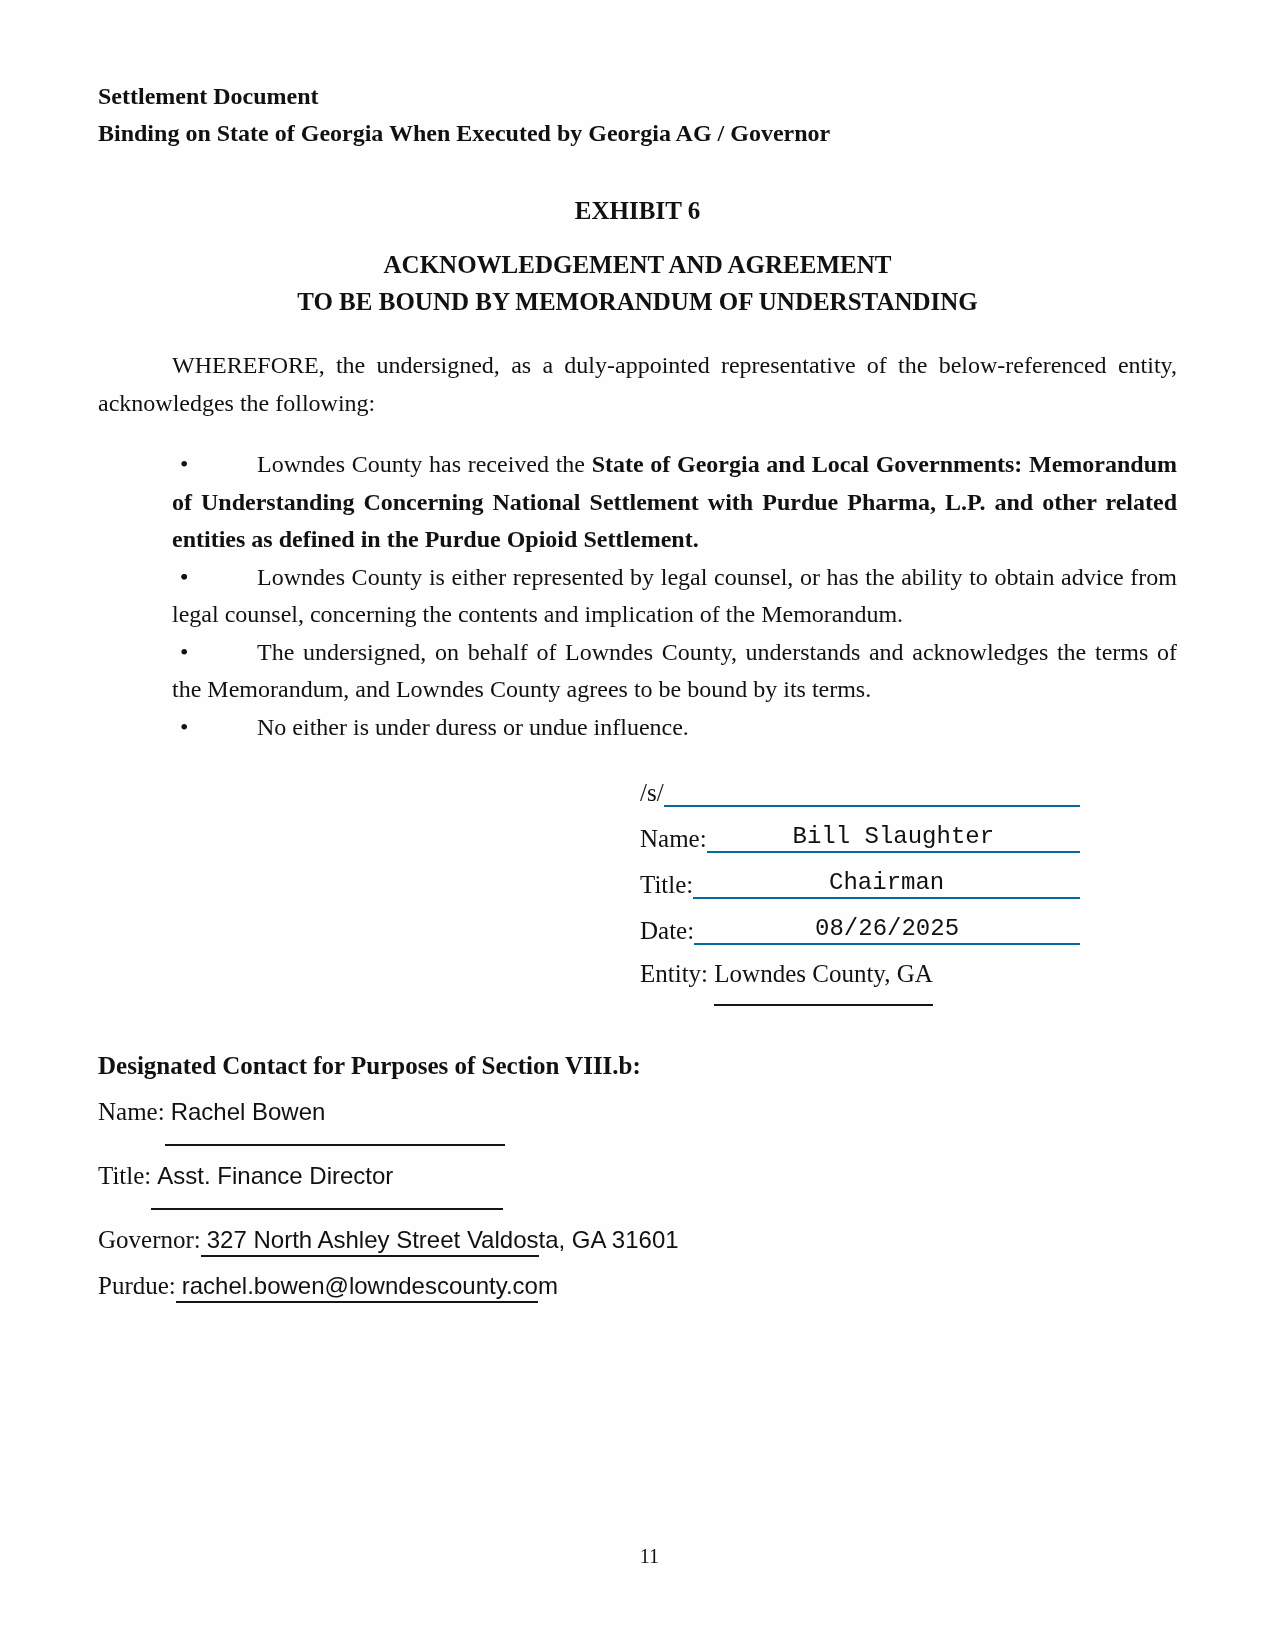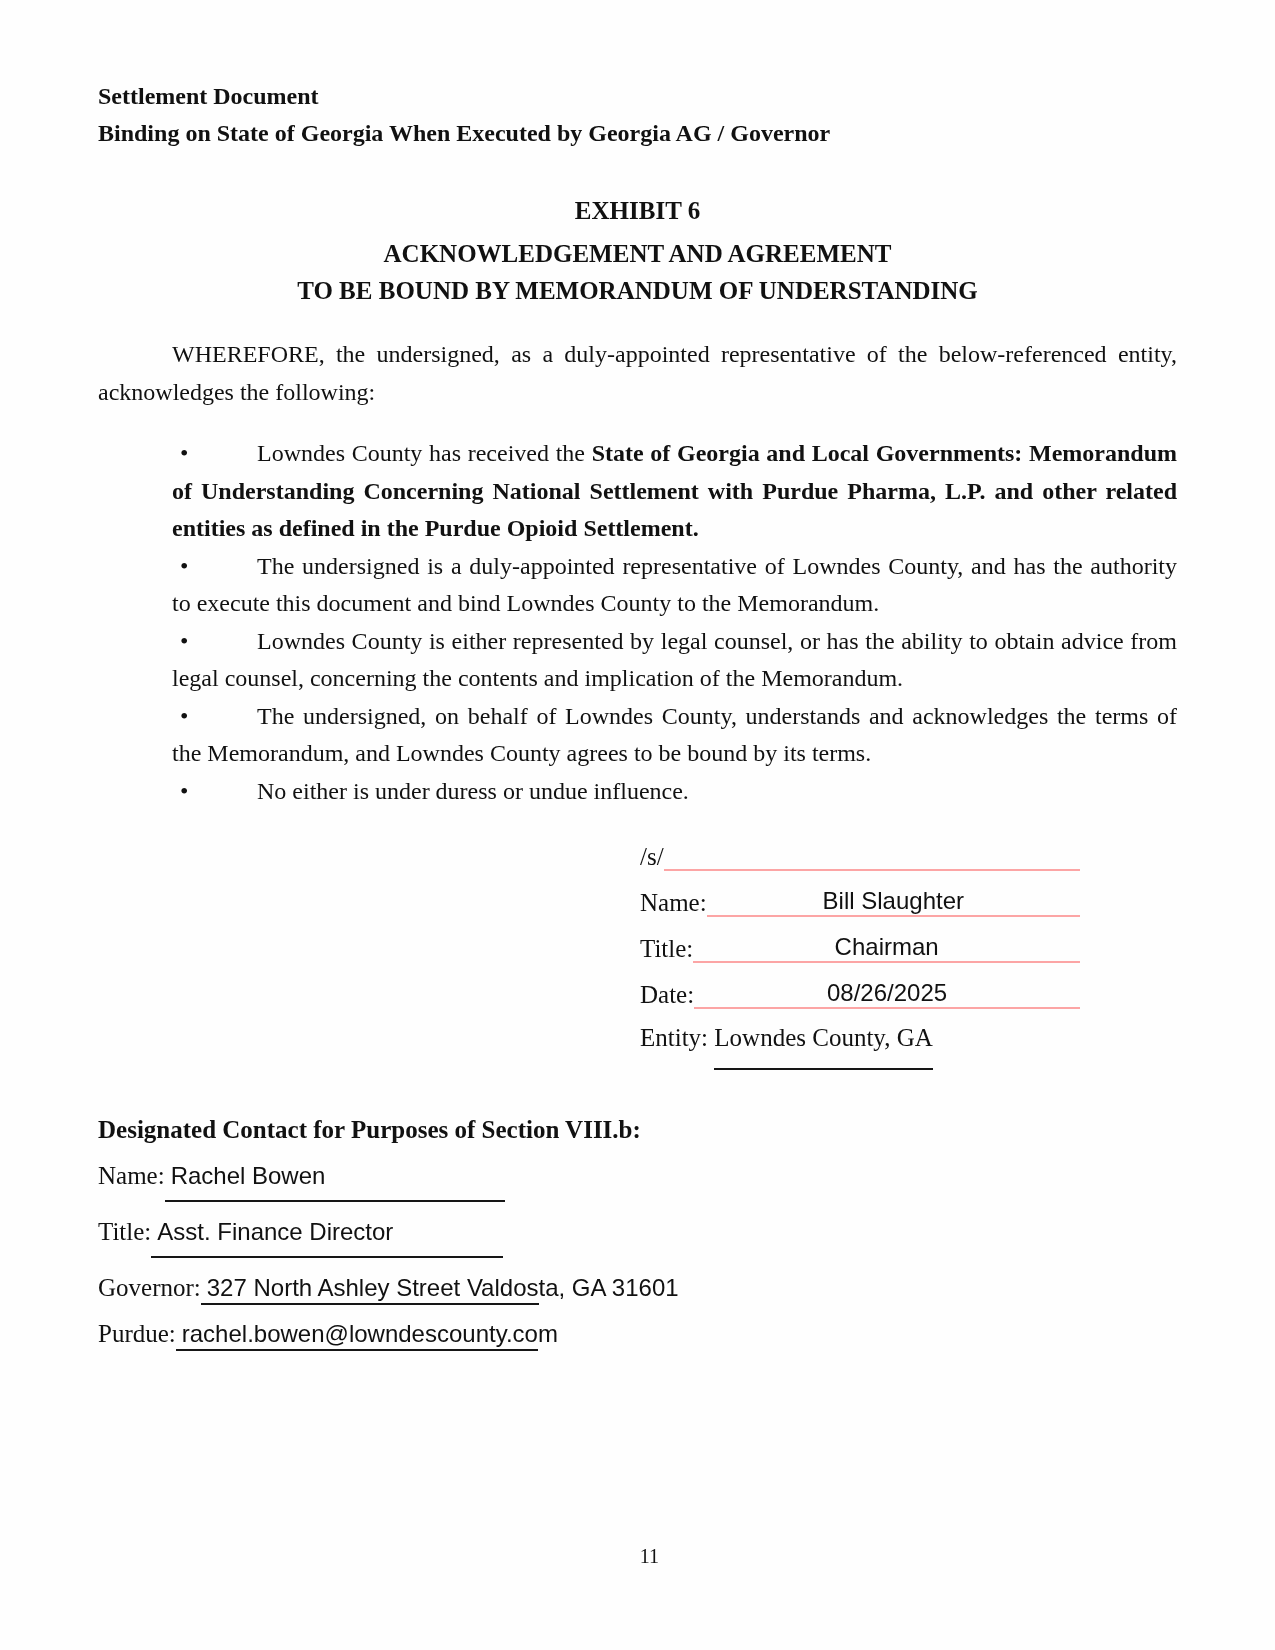--- a/index.html
+++ b/index.html
@@ -10,58 +10,58 @@
     background:#fefefe;
     color:#111;
     padding:78px 98px 0 98px;
     font-family:"Liberation Serif", serif;
     font-size:24px;
     overflow:hidden;
   }
   .hdr{font-weight:bold;font-size:24px;line-height:37px;}
   .center{text-align:center;}
   .exhibit{font-weight:bold;font-size:25px;line-height:30px;margin-top:44px;}
-  .doctitle{font-weight:bold;font-size:25px;line-height:37px;margin-top:9px;}
+  .doctitle{font-weight:bold;font-size:25px;line-height:37px;margin-top:20px;}
   .intro{margin-top:26px;text-align:justify;text-indent:74px;line-height:38px;}
   .bullets{margin-top:2px;}
   .bullet{
     position:relative;
     margin-left:74px;
     text-align:justify;
     line-height:37.5px;
     text-indent:85px;
   }
   .bullet .bmark{
     position:absolute;left:8px;top:0;
     text-indent:0;
     font-size:24px;
   }
   .bold{font-weight:bold;}
   
   .sigblock{margin-left:542px;width:440px;margin-top:30px;}
   .sig-row{display:flex;align-items:flex-end;margin-bottom:15px;height:31px;}
   .sig-label{font-size:25px;white-space:nowrap;}
   .sig-line{
-    flex:1;border-bottom:2px solid #fca5a5;
+    flex:1;border-bottom:2px solid #0369a1;
     text-align:center;
-    font-family:Liberation Sans, sans-serif;
+    font-family:Liberation Mono, monospace;
     font-size:24px;line-height:29px;height:29px;
   }
   .entity-row{margin-top:3px;font-size:25px;}
   .u{border-bottom:2px solid #161616;padding-bottom:17px;}
   
   .contact{margin-top:62px;}
   .c-head{font-weight:bold;font-size:25px;line-height:32px;}
   .c-row{margin-top:14px;font-size:25px;line-height:32px;white-space:nowrap;}
   .c-val{
     font-family:"Liberation Sans", sans-serif;
     font-size:24px;
     display:inline-block;
     border-bottom:2px solid #161616;
-    padding:0 4px 10px 6px;
+    padding:0 4px 18px 6px;
     line-height:28px;
     vertical-align:baseline;
   }
   .w-name{width:330px;}
   .w-title{width:342px;}
   .c-ul{
     font-family:"Liberation Sans", sans-serif;
     font-size:24px;
     border-bottom:2px solid #161616;
     padding:0 0 2px 6px;
@@ -89,21 +89,21 @@
     <div>TO BE BOUND BY MEMORANDUM OF UNDERSTANDING</div>
   </div>
 
   <p class="intro">WHEREFORE, the undersigned, as a duly-appointed representative of the below-referenced entity, acknowledges the following:</p>
 
   <div class="bullets">
     <div class="bullet">
       <span class="bmark">•</span><span>Lowndes County has received the </span><span class="bold">State of Georgia and Local Governments: Memorandum of Understanding Concerning National Settlement with Purdue Pharma, L.P. and other related entities as defined in the Purdue Opioid Settlement.</span>
     </div>
     <div class="bullet">
-      <span class="bmark">•</span><span>The undersigned is a duly-appointed representative of Lowndes County, and has the authority to execute this document and bind Lowndes County to the Memorandum.</span>
+      <span class="bmark">•</span>
     </div>
     <div class="bullet">
       <span class="bmark">•</span><span>Lowndes County is either represented by legal counsel, or has the ability to obtain advice from legal counsel, concerning the contents and implication of the Memorandum.</span>
     </div>
     <div class="bullet">
       <span class="bmark">•</span><span>The undersigned, on behalf of Lowndes County, understands and acknowledges the terms of the Memorandum, and Lowndes County agrees to be bound by its terms.</span>
     </div>
     <div class="bullet">
       <span class="bmark">•</span><span>No either is under duress or undue influence.</span>
     </div>

